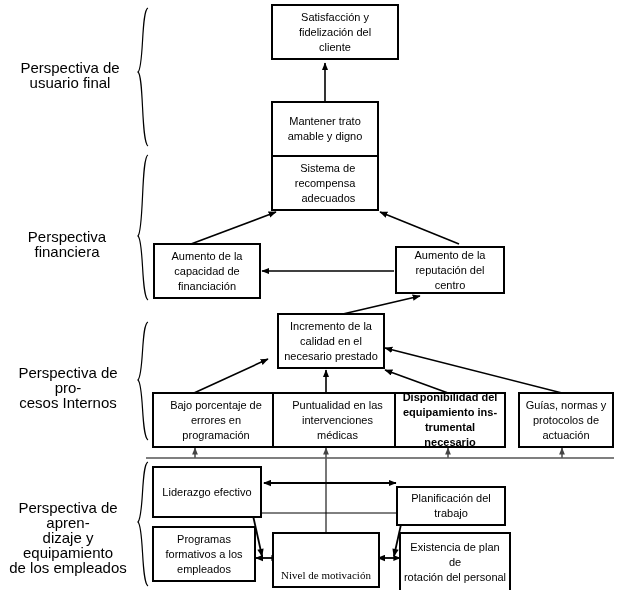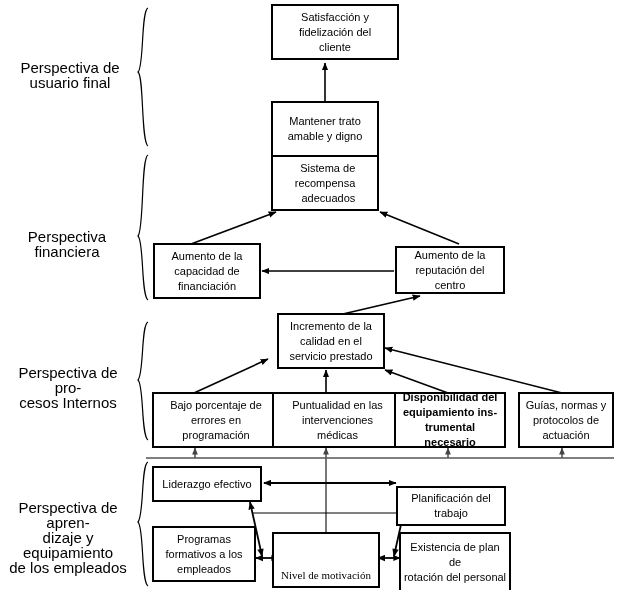--- a/index.html
+++ b/index.html
@@ -145,39 +145,39 @@
 
   <div class="node" style="left:153px; top:243px; width:108px; height:56px;">Aumento de la
 capacidad de
 financiación</div>
 
   <div class="node" style="left:395px; top:246px; width:110px; height:48px;">Aumento de la
 reputación del centro</div>
 
   <div class="node" style="left:277px; top:313px; width:108px; height:56px;">Incremento de la
 calidad en el
-servicio prestado</div>
+necesario prestado</div>
 
   <div class="node" style="left:152px; top:392px; width:128px; height:56px;">Bajo porcentaje de
 errores en
 programación</div>
 
   <div class="node" style="left:272px; top:392px; width:131px; height:56px;">Puntualidad en las
 intervenciones
 médicas</div>
 
   <div class="node" style="left:394px; top:392px; width:112px; height:56px;font-weight:bold;">Disponibilidad del
 equipamiento ins-
 trumental necesario</div>
 
   <div class="node" style="left:518px; top:392px; width:96px; height:56px;">Guías, normas y
 protocolos de
 actuación</div>
 
-  <div class="node" style="left:152px; top:466px; width:110px; height:36px;">Liderazgo efectivo</div>
+  <div class="node" style="left:152px; top:466px; width:110px; height:52px;">Liderazgo efectivo</div>
 
   <div class="node" style="left:396px; top:462px; width:110px; height:40px;margin-top:24px;">Planificación del
 trabajo</div>
 
   <div class="node" style="left:152px; top:526px; width:104px; height:56px;">Programas
 formativos a los
 empleados</div>
 
   <div class="node bottomtext" style="left:272px; top:532px; width:108px; height:56px;font-family:Liberation Serif, serif;">Nivel de motivación</div>
 

